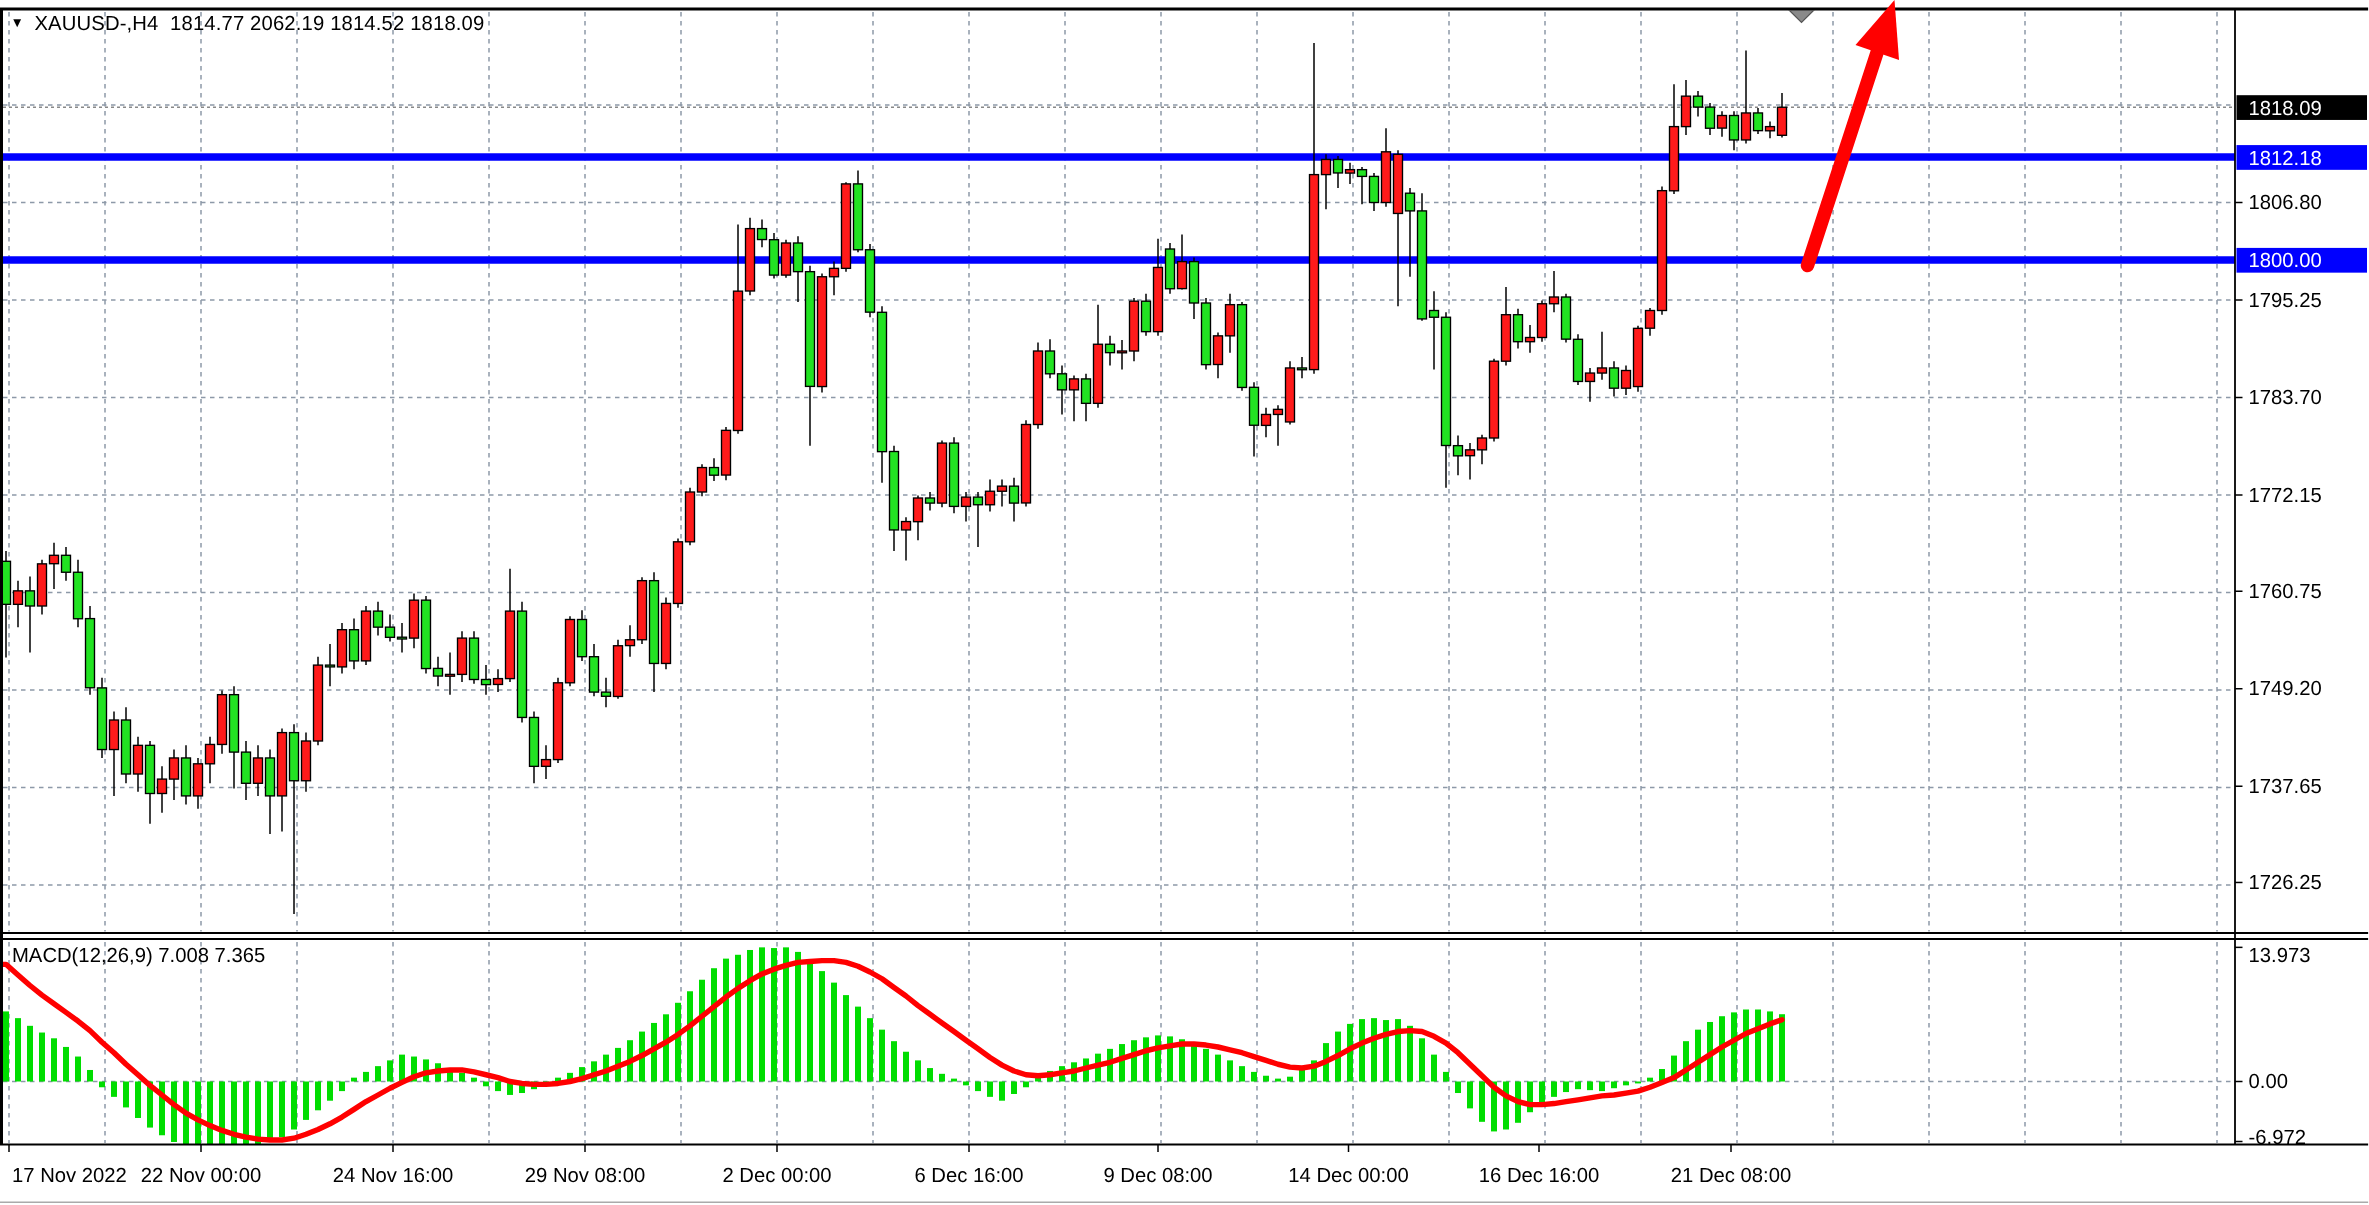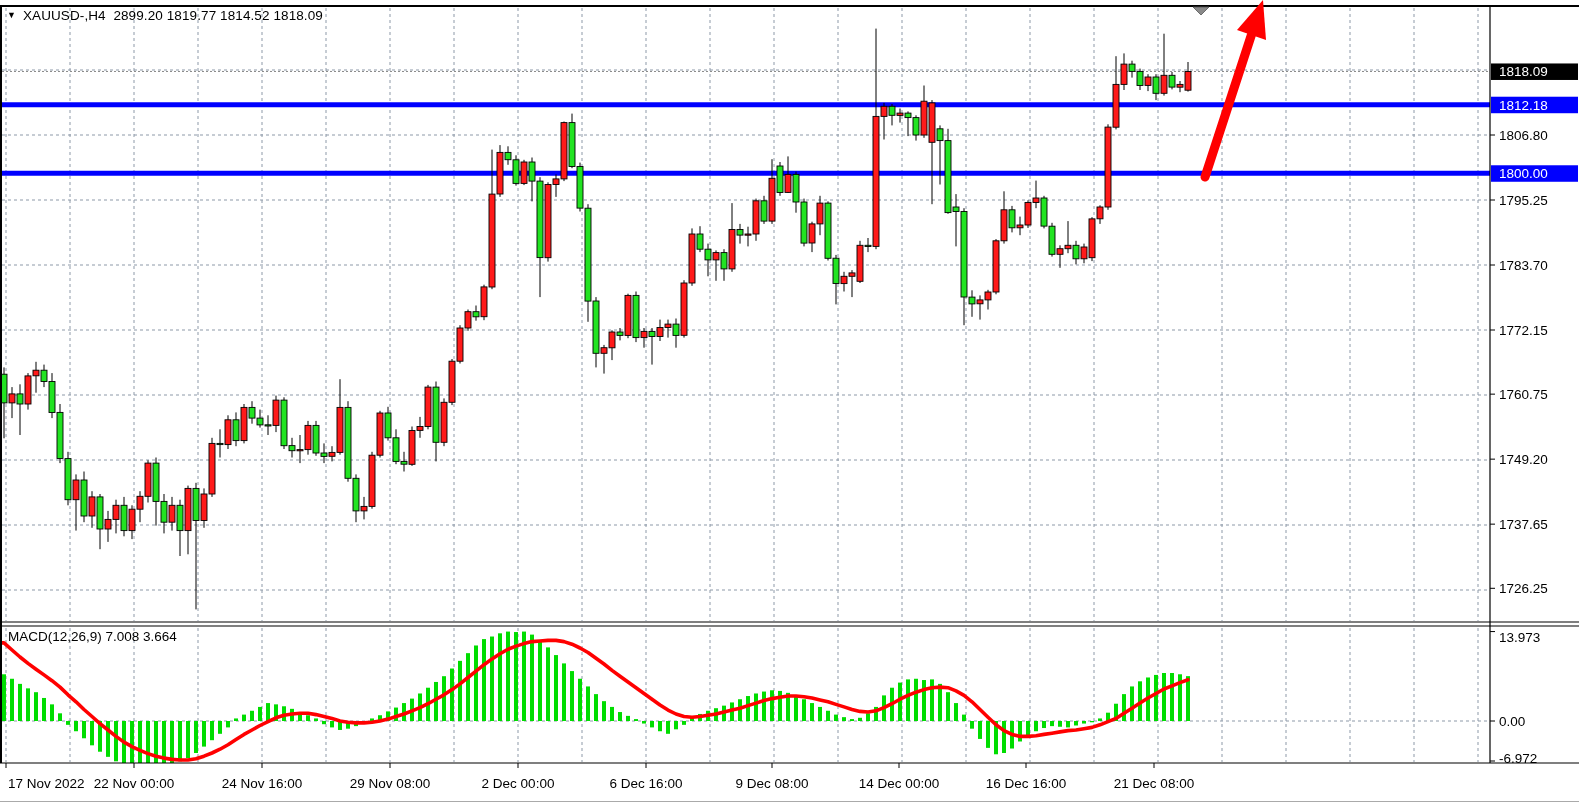--- a/index.html
+++ b/index.html
@@ -595,16 +595,16 @@
       <line x1="1026" y1="763" x2="1026" y2="768" stroke="#000" stroke-width="1"></line>
       <text x="1026" y="788" text-anchor="middle" fill="#000" style="font-family:&quot;Liberation Sans&quot;,sans-serif;font-size:13.5px">16 Dec 16:00</text>
       <line x1="1154" y1="763" x2="1154" y2="768" stroke="#000" stroke-width="1"></line>
       <text x="1154" y="788" text-anchor="middle" fill="#000" style="font-family:&quot;Liberation Sans&quot;,sans-serif;font-size:13.5px">21 Dec 08:00</text>
       <polygon points="1193,7 1209,7 1201,15" fill="#8a8a8a" stroke="#555" stroke-width="0.8"></polygon>
       <line x1="1205" y1="177" x2="1251.7" y2="34" stroke="#ff0000" stroke-width="9" stroke-linecap="round"></line>
       <polygon points="1263,0 1266,40 1237,30" fill="#ff0000"></polygon>
     </svg>
   <div id="title-bar" class="overlay">
     <span class="tri">▼</span>
-    <span class="txt">XAUUSD-,H4  2899.20 1819.77 1814.52 1818.09</span>
+    <span class="txt">XAUUSD-,H4  1814.77 2062.19 1814.52 1818.09</span>
   </div>
-  <div id="macd-line-label" class="overlay">MACD(12,26,9) 7.008 3.664</div>
+  <div id="macd-line-label" class="overlay">MACD(12,26,9) 7.008 7.365</div>
 </div>
 
 </body></html>

